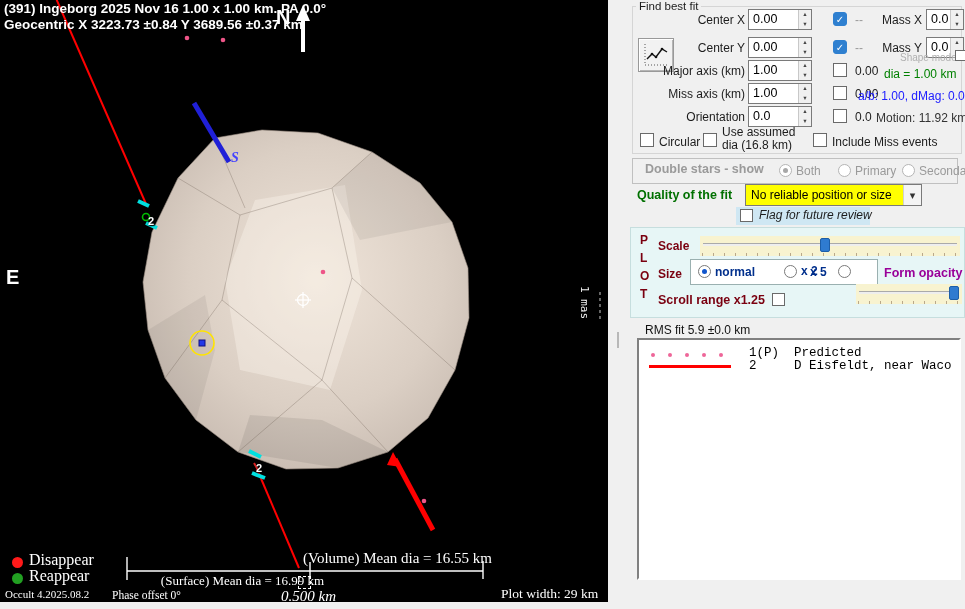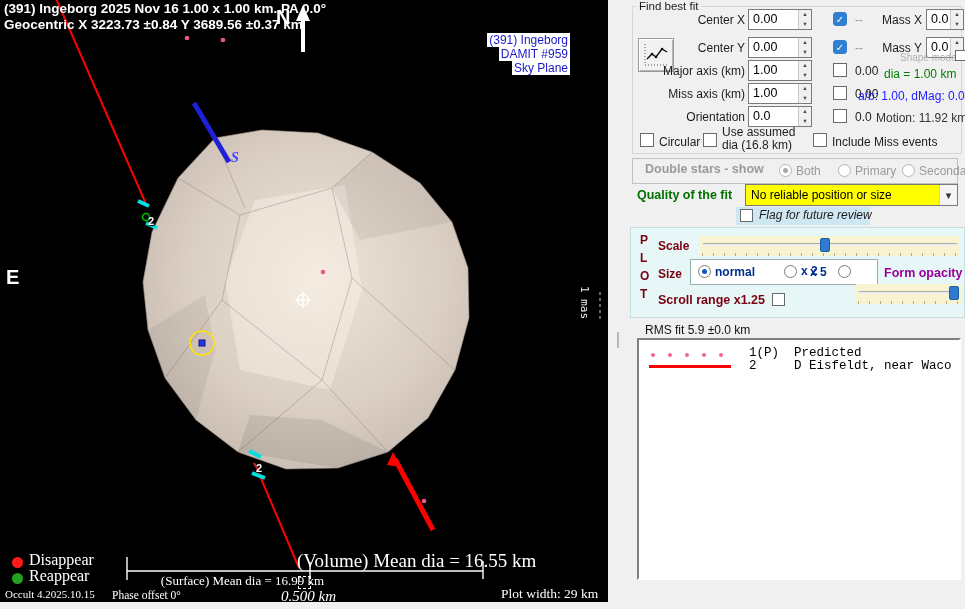--- a/index.html
+++ b/index.html
@@ -152,41 +152,36 @@
 
       <line x1="600" y1="292" x2="600" y2="322" stroke="#ccc" stroke-width="1" stroke-dasharray="3,3"></line>
     </svg>
 
     <div class="pt sans-b title" style="left:4px;top:1px">(391) Ingeborg  2025 Nov 16   1.00 x 1.00 km. PA 0.0°</div>
     <div class="pt sans-b title" style="left:4px;top:17px">Geocentric  X  3223.73 ±0.84  Y 3689.56 ±0.37 km</div>
     <div class="pt cardinal" style="left:276px;top:6px">N</div>
     <div class="pt cardinal" style="left:6px;top:266px">E</div>
     <div class="pt serif" style="left:231px;top:150px;color:#4444ff;font-size:14px;font-weight:bold;font-style:italic">S</div>
 
-    <div class="pt info-chips" style="left:440px;top:33px;width:130px">
-      <span>(391) Ingeborg</span>
-      <span>DAMIT #959</span>
-      <span>Sky Plane</span>
-    </div>
 
     <div class="pt mas" style="left:568px;top:296px">1 mas</div>
 
     <div class="pt chord-num" style="left:148px;top:215px">2</div>
     <div class="pt chord-num" style="left:256px;top:462px">2</div>
 
     <div class="leg-dot" style="left:12px;top:557px;background:#ff1a1a"></div>
     <div class="pt serif" style="left:29px;top:551px;font-size:16px">Disappear</div>
     <div class="leg-dot" style="left:12px;top:573px;background:#22a022"></div>
     <div class="pt serif" style="left:29px;top:567px;font-size:16px">Reappear</div>
 
-    <div class="pt serif" style="left:5px;top:588px;font-size:11px">Occult 4.2025.10.15</div>
+    <div class="pt serif" style="left:5px;top:588px;font-size:11px">Occult 4.2025.08.2</div>
     <div class="pt serif" style="left:112px;top:589px;font-size:11.5px">Phase offset 0°</div>
 
     <div class="pt serif" style="left:145px;top:573px;width:195px;text-align:center;font-size:13px">(Surface) Mean dia = 16.99 km</div>
-    <div class="pt serif" style="left:297px;top:550px;width:195px;text-align:left;font-size:19px">(Volume) Mean dia = 16.55 km</div>
+    <div class="pt serif" style="left:297px;top:550px;width:195px;text-align:right;font-size:15px">(Volume) Mean dia = 16.55 km</div>
 
     <div class="dash-sq" style="left:298px;top:576px"></div>
     <div class="pt serif" style="left:281px;top:588px;font-size:15px;font-style:italic">0.500 km</div>
     <div class="pt serif" style="left:501px;top:586px;font-size:13.5px">Plot width: 29 km</div>
   </div>
 
   <div class="splitter" style="left:617px;top:332px"></div>
 
   <div class="groupbox" style="left:632px;top:6px;width:330px;height:148px"></div>
   <div class="gb-cap" style="left:636px;top:0px">Find best fit</div>
@@ -292,21 +287,21 @@
   <div class="groupbox" style="left:632px;top:158px;width:326px;height:26px;border-color:#c0c0c0"></div>
   <div class="lbl grey" style="left:645px;top:162px;font-weight:bold;font-size:12.5px">Double stars - show</div>
   <div class="radio dis sel" style="left:779px;top:164px"></div>
   <div class="lbl grey" style="left:796px;top:164px">Both</div>
   <div class="radio dis" style="left:838px;top:164px"></div>
   <div class="lbl grey" style="left:855px;top:164px">Primary</div>
   <div class="radio dis" style="left:902px;top:164px"></div>
   <div class="lbl grey" style="left:919px;top:164px">Secondary</div>
 
   <div class="lbl green" style="left:637px;top:188px;font-weight:bold;font-size:12.5px;color:#007000">Quality of the fit</div>
-  <div class="combo" style="left:745px;top:184px;width:213px">
+  <div class="combo" style="left:745px;top:184px;width:177px">
     <span class="combo-v">No reliable position or size</span>
     <span class="combo-btn">▾</span>
   </div>
   <div class="flag-chip" style="left:736px;top:207px;width:134px"></div>
   <div class="cb" style="left:740px;top:209px;width:13px;height:13px"></div>
   <div class="lbl" style="left:759px;top:208px;font-style:italic">Flag for future review</div>
 
   <div class="plot-panel" style="left:630px;top:227px;width:335px;height:91px"></div>
   <div class="lbl maroon" style="left:640px;top:233px">P</div>
   <div class="lbl maroon" style="left:640px;top:251px">L</div>

